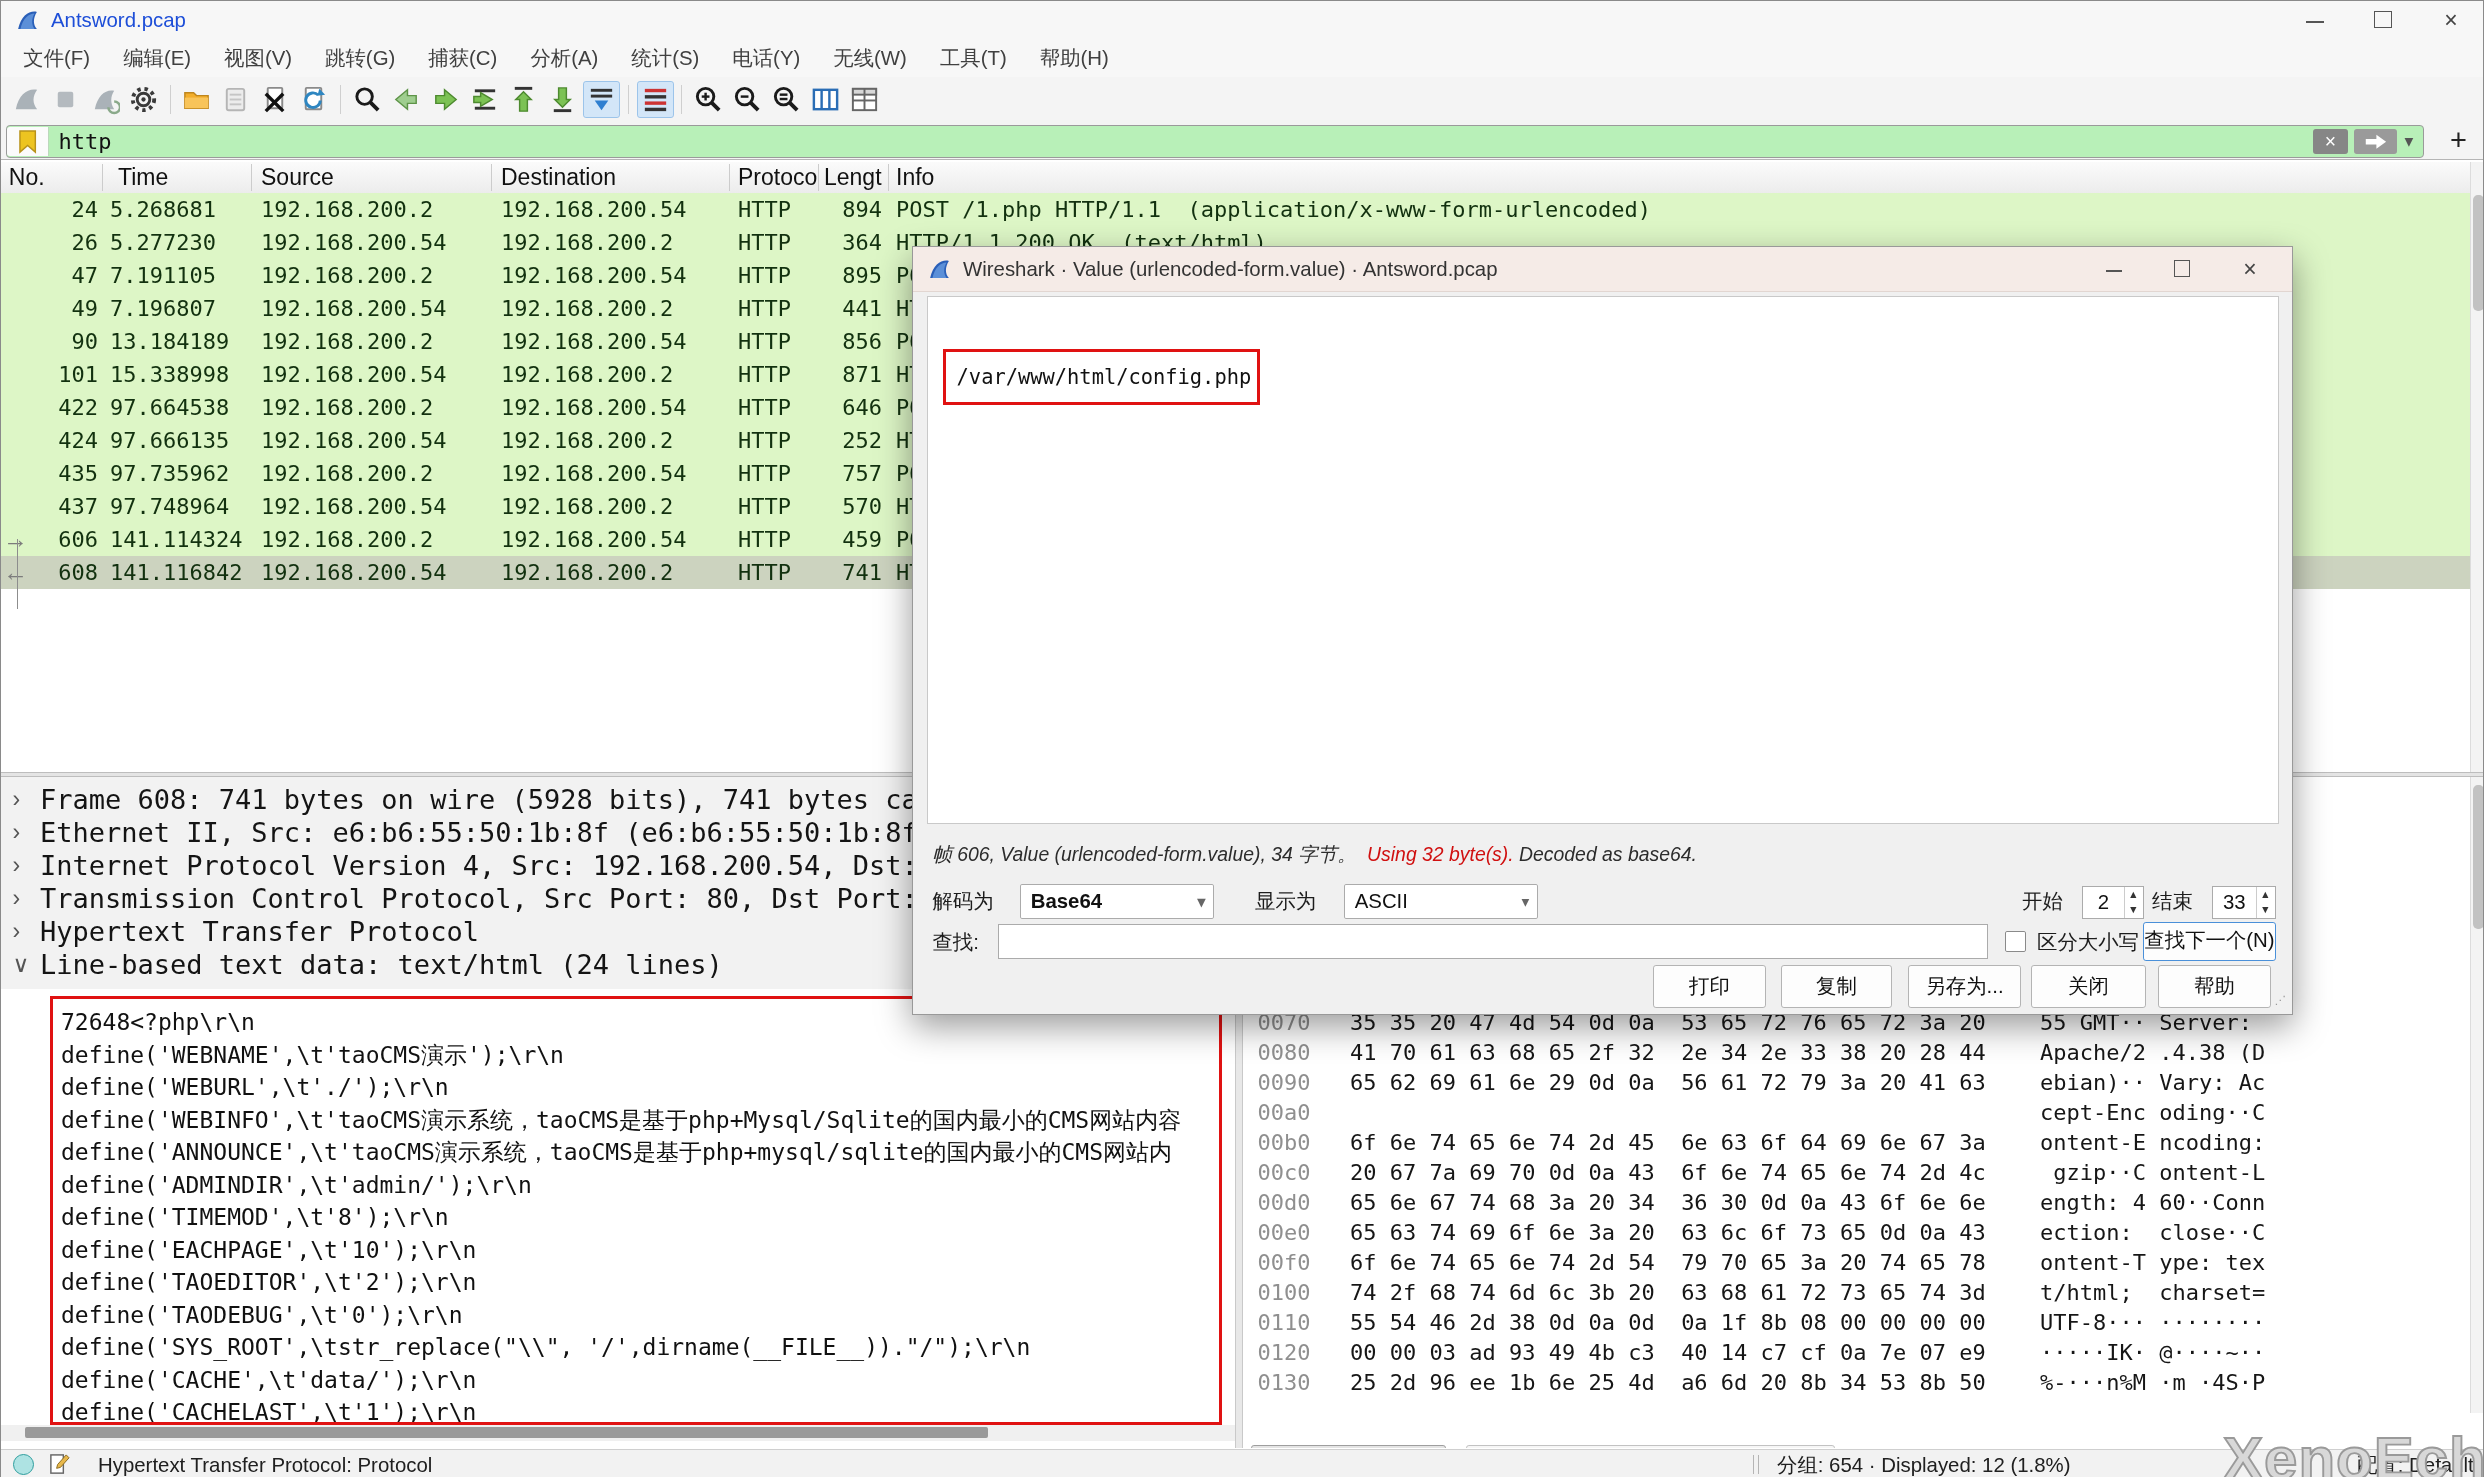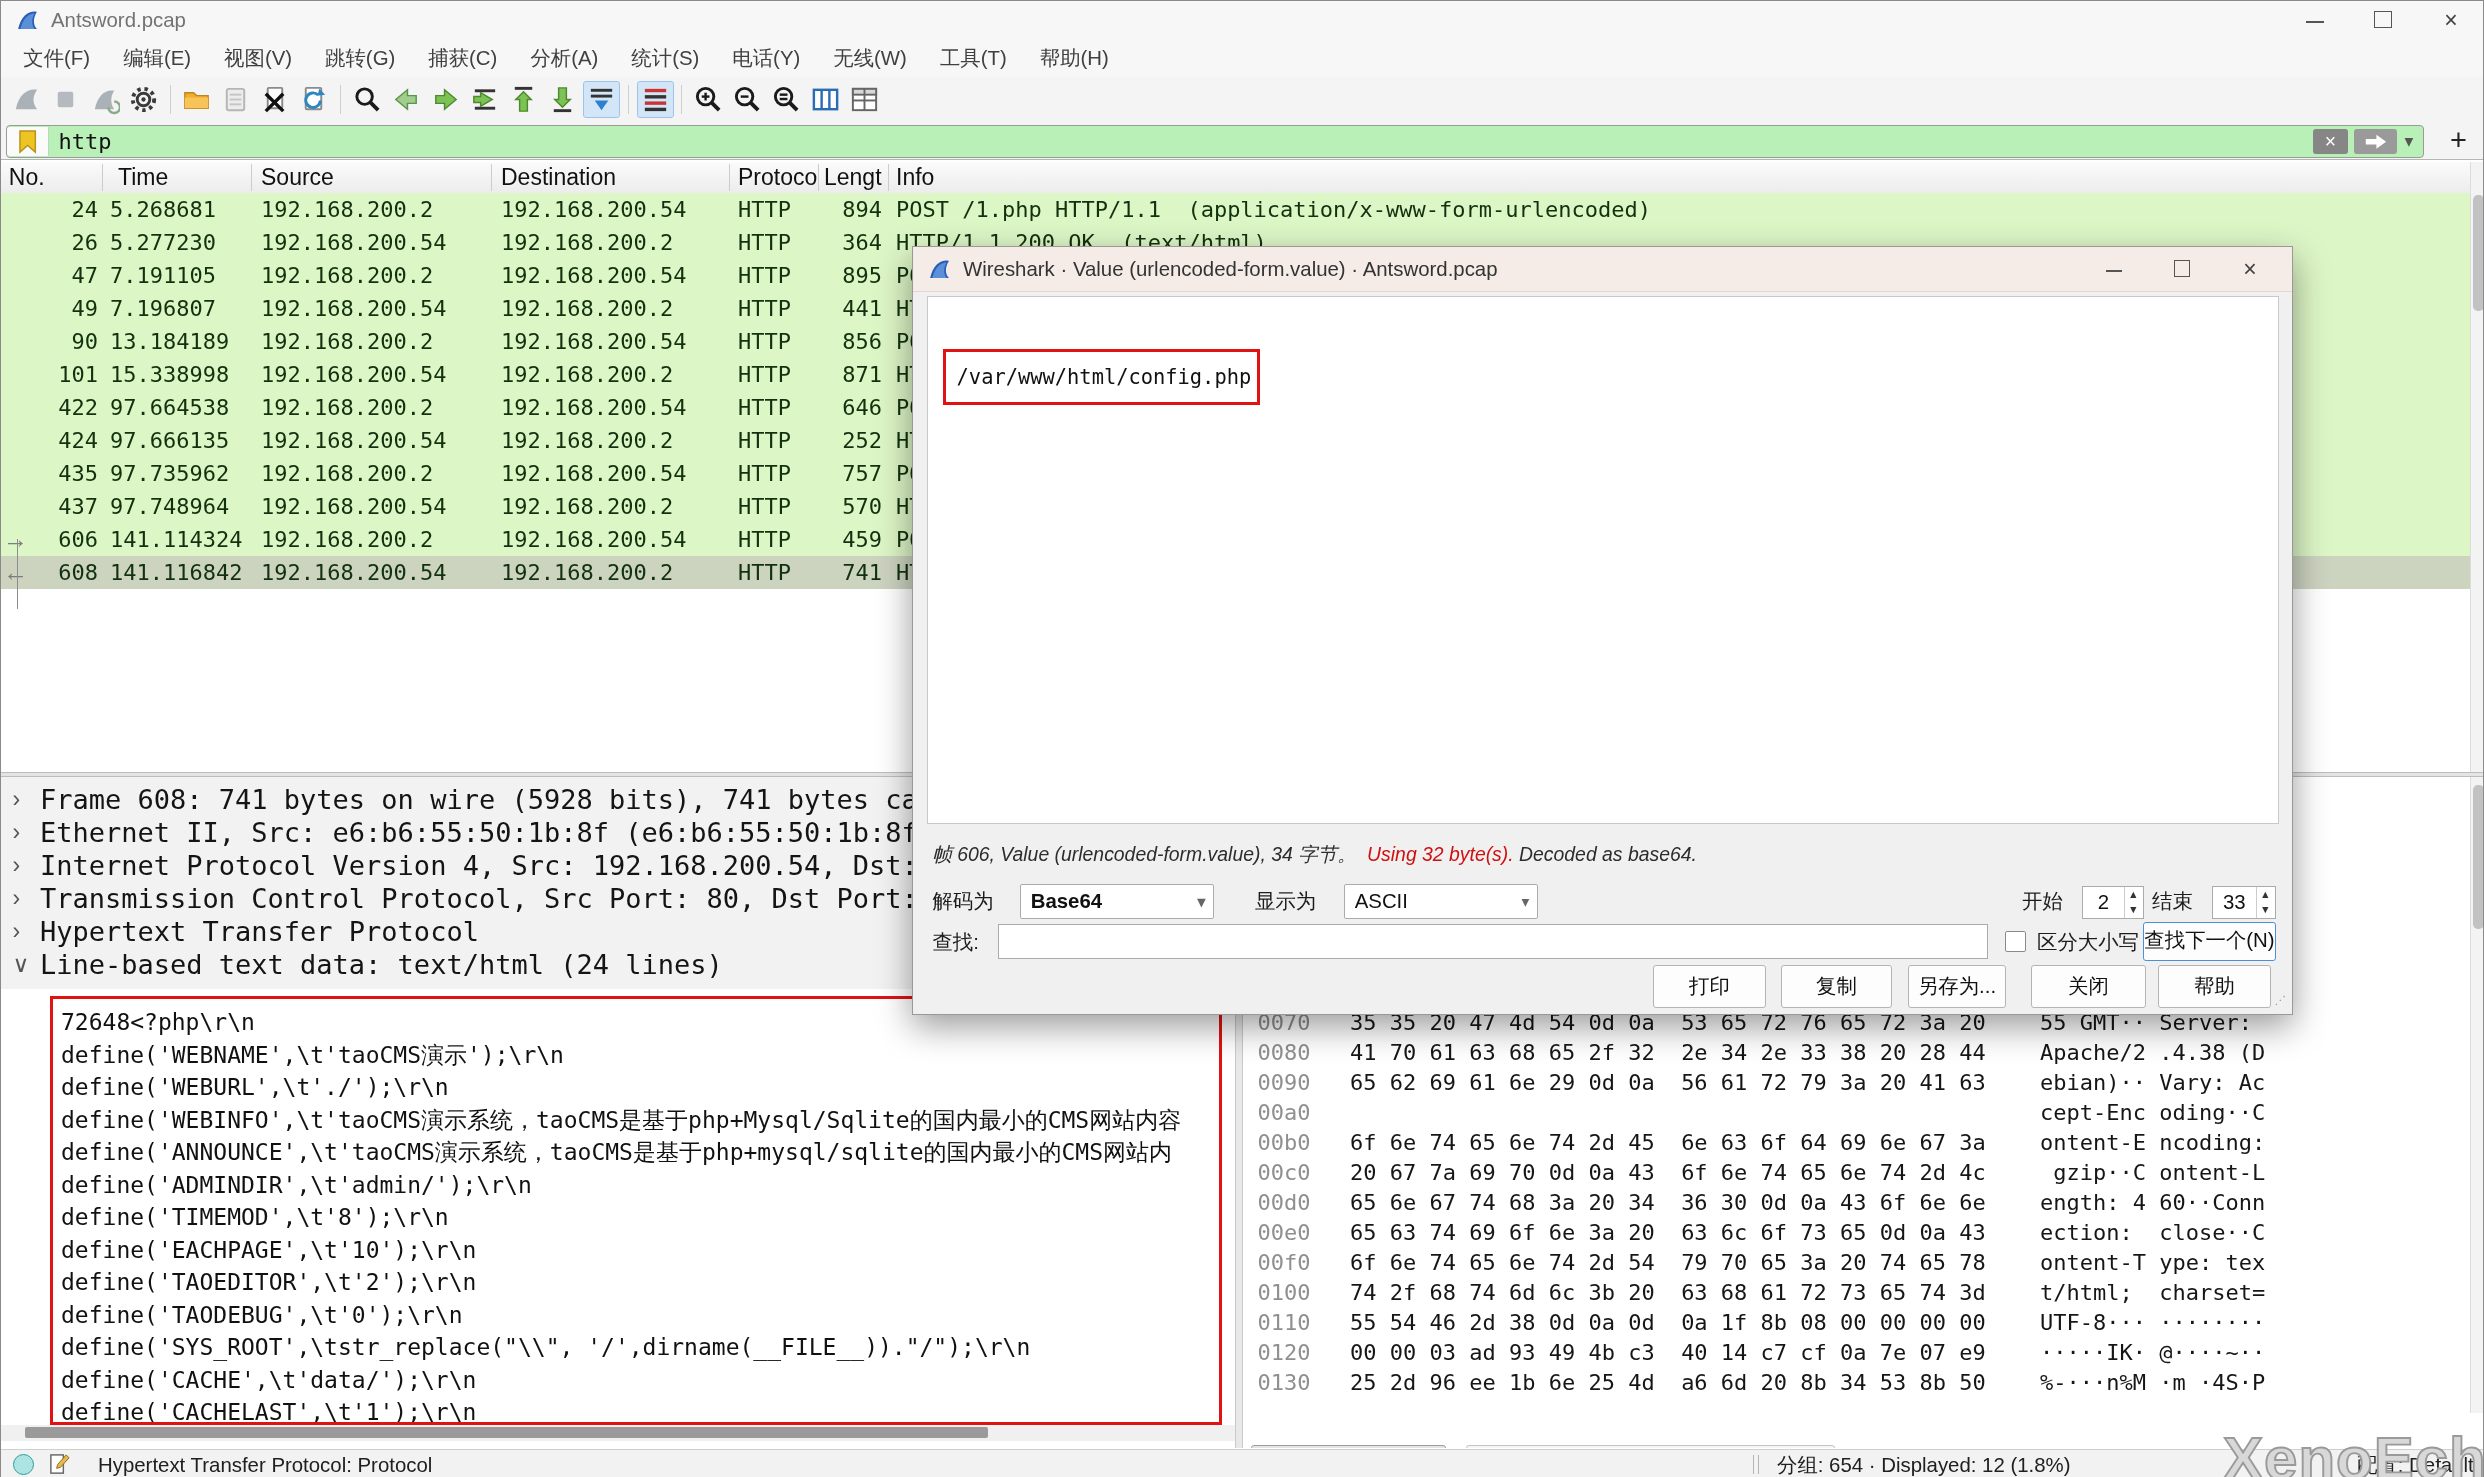--- a/index.html
+++ b/index.html
@@ -2,21 +2,21 @@
 <html><head>
 <meta charset="utf-8">
 <style>
   html,body{margin:0;padding:0;background:#3a3a3a;}
   #app{position:relative;width:2484px;height:1478px;background:#ffffff;overflow:hidden;
        font-family:"Liberation Sans",sans-serif;color:#1a1a1a;border:1px solid #8a8a8a;box-sizing:border-box;}
   .mono{font-family:"DejaVu Sans Mono",monospace;}
   
   #titlebar{position:absolute;left:0;top:0;width:2484px;height:39px;background:#f7f7f7;border-bottom:1px solid #e3e3e3;}
   #title-icon{position:absolute;left:13.6px;top:6.8px;width:25px;height:25px;}
-  #title-text{position:absolute;left:50px;top:0;height:39px;line-height:39px;font-size:20.4px;color:#737373;}
+  #title-text{position:absolute;left:50px;top:0;height:39px;line-height:39px;font-size:20.4px;color:#1d4ed8;}
   .wctl{position:absolute;top:0;width:64px;height:39px;text-align:center;line-height:39px;font-size:23px;color:#444;}
   #btn-min{left:2282px;} #btn-max{left:2350px;} #btn-close{left:2418px;}
   #btn-max span{display:inline-block;width:15.5px;height:15.5px;border:1.9px solid #555;margin-top:9.7px;}
   #btn-min span{display:inline-block;width:17.5px;height:1.9px;background:#555;vertical-align:middle;}
   
   #menubar{position:absolute;left:0;top:39px;width:2484px;height:37px;background:#f7f7f7;display:flex;align-items:center;padding-left:5.8px;box-sizing:border-box;}
   .menu-item{padding:0 16.5px;font-size:20.4px;height:37px;line-height:37px;color:#404040;}
   
   #toolbar{position:absolute;left:0;top:76px;width:2484px;height:46px;background:#f4f4f4;border-bottom:1px solid #e0e0e0;display:flex;align-items:center;padding-left:5.8px;box-sizing:border-box;}
   .tbtn{width:37px;height:37px;display:flex;align-items:center;justify-content:center;margin:0 1px;border-radius:2.9px;}
@@ -103,21 +103,21 @@
   .combo{position:absolute;height:35px;background:#fff;border:1px solid #ababab;border-radius:1.9px;box-sizing:border-box;font-size:20.4px;line-height:33px;padding-left:9.7px;color:#111;}
   .combo .caret{position:absolute;right:7.8px;top:0;color:#666;font-size:15.5px;}
   .spin{position:absolute;height:33px;background:#fff;border:1px solid #ababab;box-sizing:border-box;font-size:20.4px;line-height:31px;color:#111;}
   .spin .num{display:inline-block;width:calc(100% - 19.4px);text-align:center;}
   .spin .arr{position:absolute;right:1px;top:0;width:17.5px;height:31px;border-left:1px solid #ccc;font-size:10.7px;line-height:14.6px;text-align:center;color:#333;}
   #dlg-find-input{position:absolute;left:85px;top:677px;width:990px;height:35px;background:#fff;border:1px solid #ababab;box-sizing:border-box;}
   #dlg-case{position:absolute;left:1092px;top:684px;width:21.3px;height:21.3px;background:#fff;border:1.9px solid #8a8a8a;border-radius:1.9px;box-sizing:border-box;}
   #dlg-case-label{left:1124px;top:677px;}
   #dlg-findnext{position:absolute;left:1230px;top:675px;width:133px;height:39px;background:#fdfdfd;border:1.9px solid #4a90d9;border-radius:2.9px;font-size:20.4px;text-align:center;line-height:35px;box-sizing:border-box;color:#111;}
   .dlg-btn{position:absolute;top:718px;height:43px;background:#fdfdfd;border:1px solid #b4b4b4;border-radius:2.9px;font-size:20.4px;text-align:center;line-height:41px;box-sizing:border-box;color:#111;}
-  #btn-print{left:740px;width:113px;} #btn-copy{left:868px;width:111px;} #btn-saveas{left:995px;width:98px;}
+  #btn-print{left:740px;width:113px;} #btn-copy{left:868px;width:111px;} #btn-saveas{left:995px;width:113px;}
   #btn-dclose{left:1118px;width:115px;} #btn-help{left:1245px;width:113px;}
   #dlg-grip{position:absolute;right:3.9px;bottom:3.9px;width:13.6px;height:13.6px;color:#9a9a9a;font-size:11.6px;line-height:6.8px;}
   
   #watermark{position:absolute;left:2222px;top:1423px;z-index:30;font-size:60px;font-weight:bold;color:#d8d8d8;
              -webkit-text-stroke:1.9px #9a9a9a;letter-spacing:1px;}
 </style>
 </head>
 <body>
 
 <div id="app">

